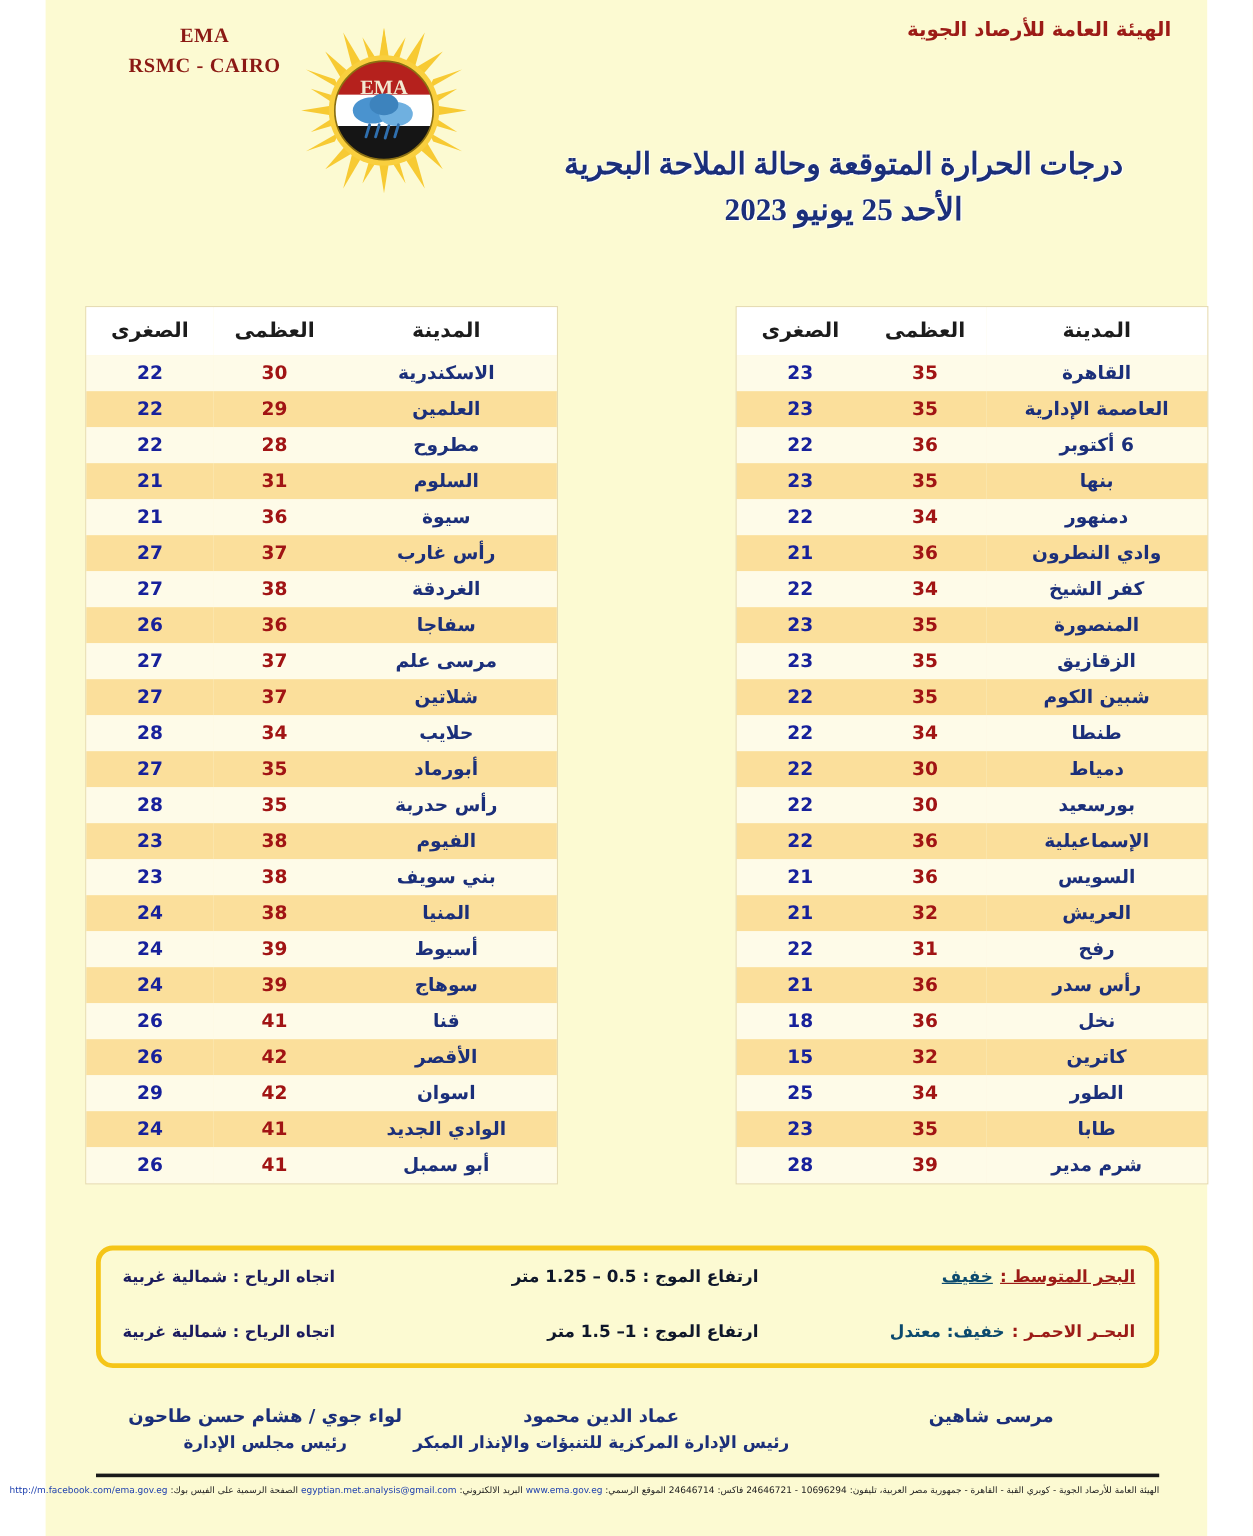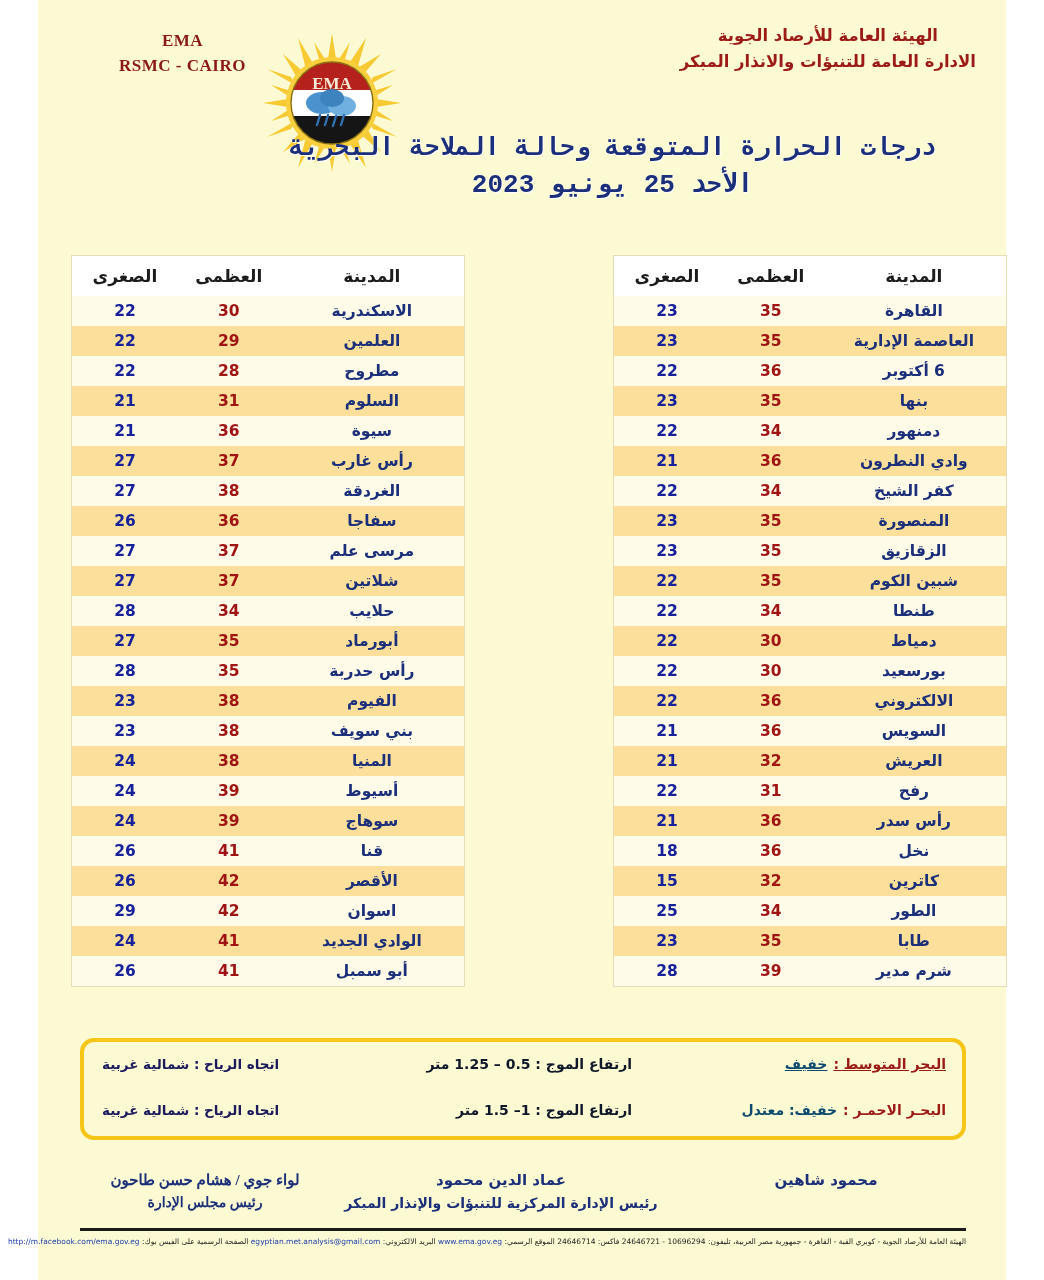--- a/index.html
+++ b/index.html
@@ -25,25 +25,24 @@
     width: 38px;
     height: 100%;
     background: #ffffff;
   }
   .edge-left { left: 0; }
   .edge-right { right: 0; }
 
   
   .header {
     position: absolute;
-    top: 11px;
+    top: 0;
     left: 38px;
     right: 38px;
     height: 230px;
-    margin-left: 12px;
   }
   .ema-en {
     position: absolute;
     top: 18px;
     left: 0;
     width: 265px;
     text-align: center;
     color: #8b1a14;
     font-family: "Liberation Serif", "DejaVu Serif", serif;
     font-weight: bold;
@@ -62,21 +61,21 @@
     font-weight: bold;
     font-size: 16.5px;
     line-height: 1.6;
   }
   .title-block {
     position: absolute;
     top: 120px;
     right: 70px;
     text-align: center;
     color: #1b2f7a;
-    font-family: Liberation Mono, monospace;
+    font-family: Liberation Serif, serif;
     font-weight: bold;
     font-size: 25px;
     line-height: 1.45;
     text-shadow: 1px 1px 0 rgba(255,255,255,0.95), -0.5px -0.5px 0 rgba(255,255,255,0.6);
   }
   .title-line2 { font-size: 26px; }
 
   
   .logo-wrap {
     position: absolute;
@@ -197,21 +196,21 @@
     text-align: center;
     font-family: "DejaVu Sans", sans-serif;
     font-weight: bold;
     color: #1b2f7a;
     line-height: 1.6;
   }
   .sig .nm   { font-size: 15px; display: block; }
   .sig .role { font-size: 14px; display: block; }
   .sig-1 { right: 0;    width: 280px; }
   .sig-2 { right: 300px; width: 330px; }
-  .sig-3 { left: 0;     width: 250px; font-family: Liberation Serif, serif; }
+  .sig-3 { left: 16px;     width: 250px; }
 
   .rule {
     position: absolute;
     left: 80px;
     right: 78px;
     top: 1228px;
     height: 3px;
     background: #1a1a1a;
   }
   .footer-line {
@@ -302,21 +301,20 @@
               </g>
             </g>
           </g>
           <circle cx="70" cy="70" r="41" fill="none" stroke="#8a6f12" stroke-width="1.4"></circle>
         </g>
       </svg>
     </div>
 
     <div class="org-ar">
       <div>الهيئة العامة للأرصاد الجوية</div>
-      <div>الادارة العامة للتنبؤات والانذار المبكر</div>
     </div>
 
     <div class="title-block">
       <div>درجات الحرارة المتوقعة وحالة الملاحة البحرية</div>
       <div class="title-line2">الأحد 25 يونيو 2023</div>
     </div>
   </div>
 
   <div class="tables">
 
@@ -388,21 +386,21 @@
             <td class="c-city">دمياط</td>
             <td class="c-max">30</td>
             <td class="c-min">22</td>
           </tr>
           <tr>
             <td class="c-city">بورسعيد</td>
             <td class="c-max">30</td>
             <td class="c-min">22</td>
           </tr>
           <tr>
-            <td class="c-city">الالكتروني</td>
+            <td class="c-city">الإسماعيلية</td>
             <td class="c-max">36</td>
             <td class="c-min">22</td>
           </tr>
           <tr>
             <td class="c-city">السويس</td>
             <td class="c-max">36</td>
             <td class="c-min">21</td>
           </tr>
           <tr>
             <td class="c-city">العريش</td>
@@ -585,21 +583,21 @@
         <div class="marine-row">
           <div class="m-sea red-sea"><span class="lbl">البحـر الاحمـر :</span><span class="val">خفيف: معتدل</span></div>
           <div class="m-wave">ارتفاع الموج : 1– 1.5 متر</div>
           <div class="m-wind">اتجاه الرياح  : شمالية غربية</div>
         </div>
       </div>
   </div>
 
   <div class="signatures">
     <div class="sig sig-1">
-      <span class="nm">محمود شاهين</span>
+      <span class="nm">مرسى شاهين</span>
     </div>
     <div class="sig sig-2">
       <span class="nm">عماد الدين محمود</span>
       <span class="role">رئيس الإدارة المركزية للتنبؤات والإنذار المبكر</span>
     </div>
     <div class="sig sig-3">
       <span class="nm">لواء جوي / هشام حسن طاحون</span>
       <span class="role">رئيس مجلس الإدارة</span>
     </div>
   </div>

